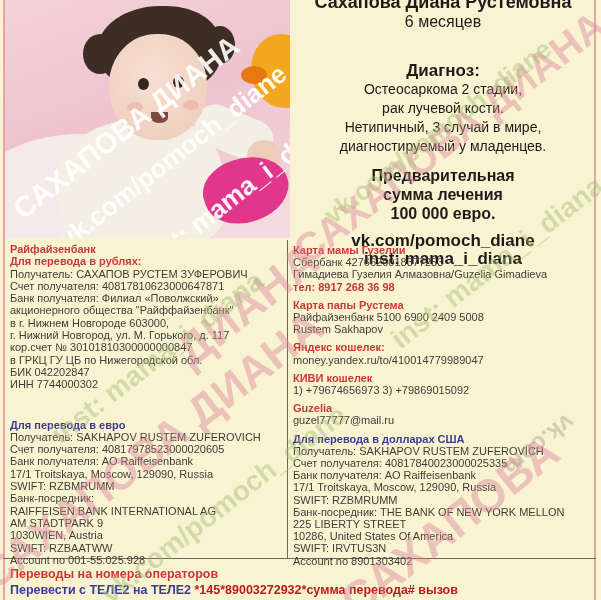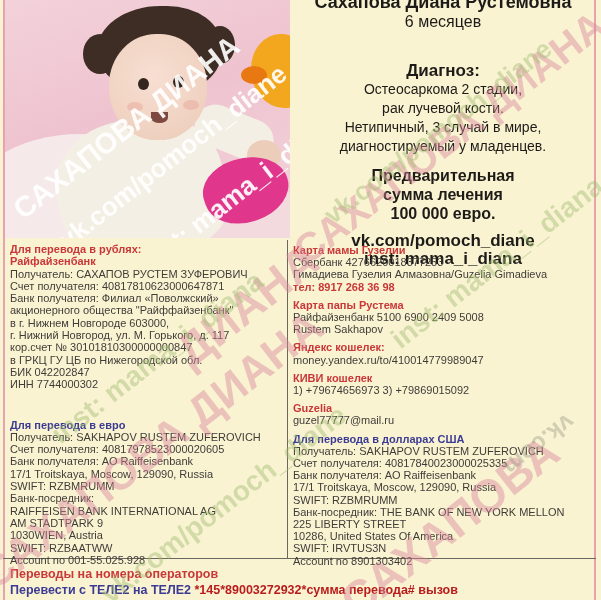--- a/index.html
+++ b/index.html
@@ -118,22 +118,22 @@
     <div class="sum-line">Предварительная</div>
     <div class="sum-line">сумма лечения</div>
     <div class="sum-line">100 000 евро.</div>
     <div class="links">
       <div>vk.com/pomoch_diane</div>
       <div>inst: mama_i_diana</div>
     </div>
   </div>
 
   <div class="col col-left">
+    <div class="h-red">Райфайзенбанк</div>
     <div class="h-red">Для перевода в рублях:</div>
-    <div class="h-red">Райфайзенбанк</div>
     <div>Получатель: САХАПОВ РУСТЕМ ЗУФЕРОВИЧ</div>
     <div>Счет получателя: 40817810623000647871</div>
     <div>Банк получателя: Филиал «Поволжский»</div>
     <div>акционерного общества "Райффайзенбанк"</div>
     <div>в г. Нижнем Новгороде 603000,</div>
     <div>г. Нижний Новгород, ул. М. Горького, д. 117</div>
     <div>кор.счет № 30101810300000000847</div>
     <div>в ГРКЦ ГУ ЦБ по Нижегородской обл.</div>
     <div>БИК 042202847</div>
     <div>ИНН 7744000302</div>

